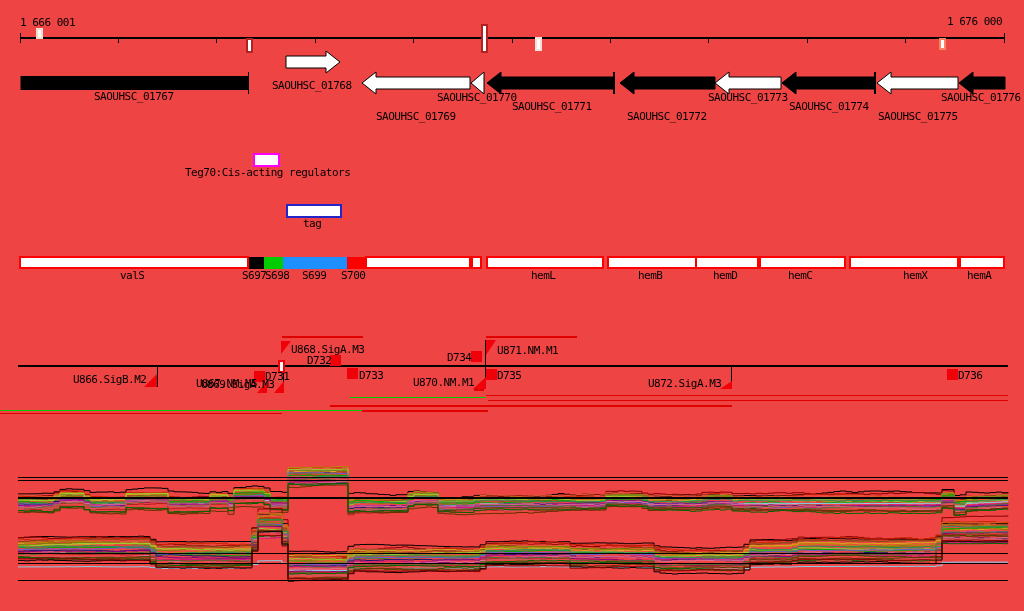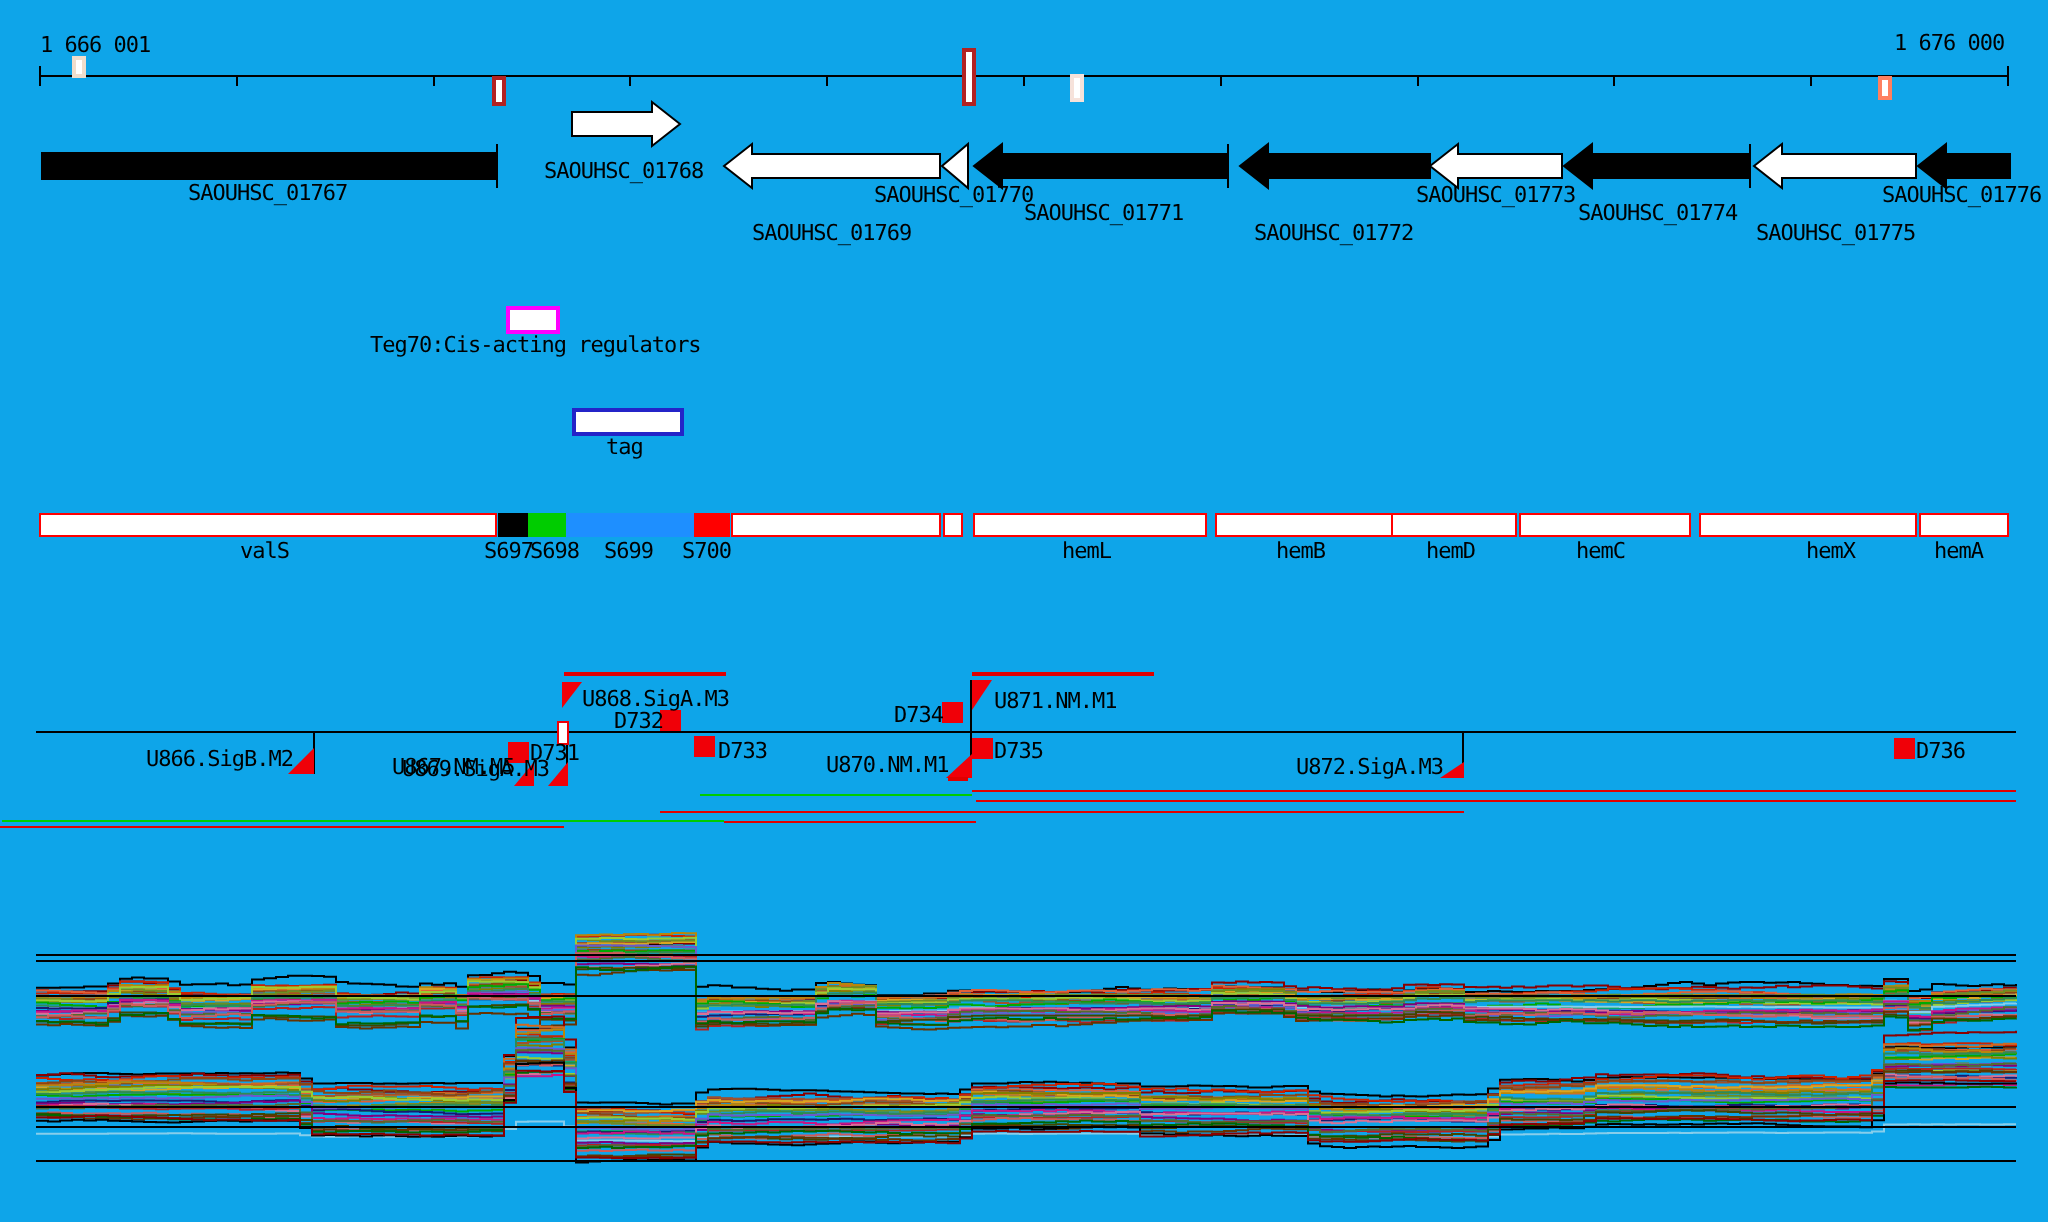--- a/index.html
+++ b/index.html
@@ -1,16 +1,16 @@
 <!DOCTYPE html>
 <html><head>
 <meta charset="utf-8">
 <style>
   html,body{margin:0;padding:0;background:#fff;}
-  .page{position:relative;width:1024px;height:611px;background:#0ea5e9;overflow:hidden;}
+  .page{position:relative;width:1024px;height:611px;background:#ef4444;overflow:hidden;}
   svg{display:block;}
   .lbl{font-family:"DejaVu Sans Mono","Liberation Mono",monospace;font-size:11px;letter-spacing:-0.5px;fill:#000;}
 </style>
 </head>
 <body>
 
 <div class="page">
   <svg id="gb" width="1024" height="611" viewBox="0 0 1024 611">
       <text x="20" y="26" class="lbl">1 666 001</text>
       <text x="947" y="25" class="lbl">1 676 000</text>

